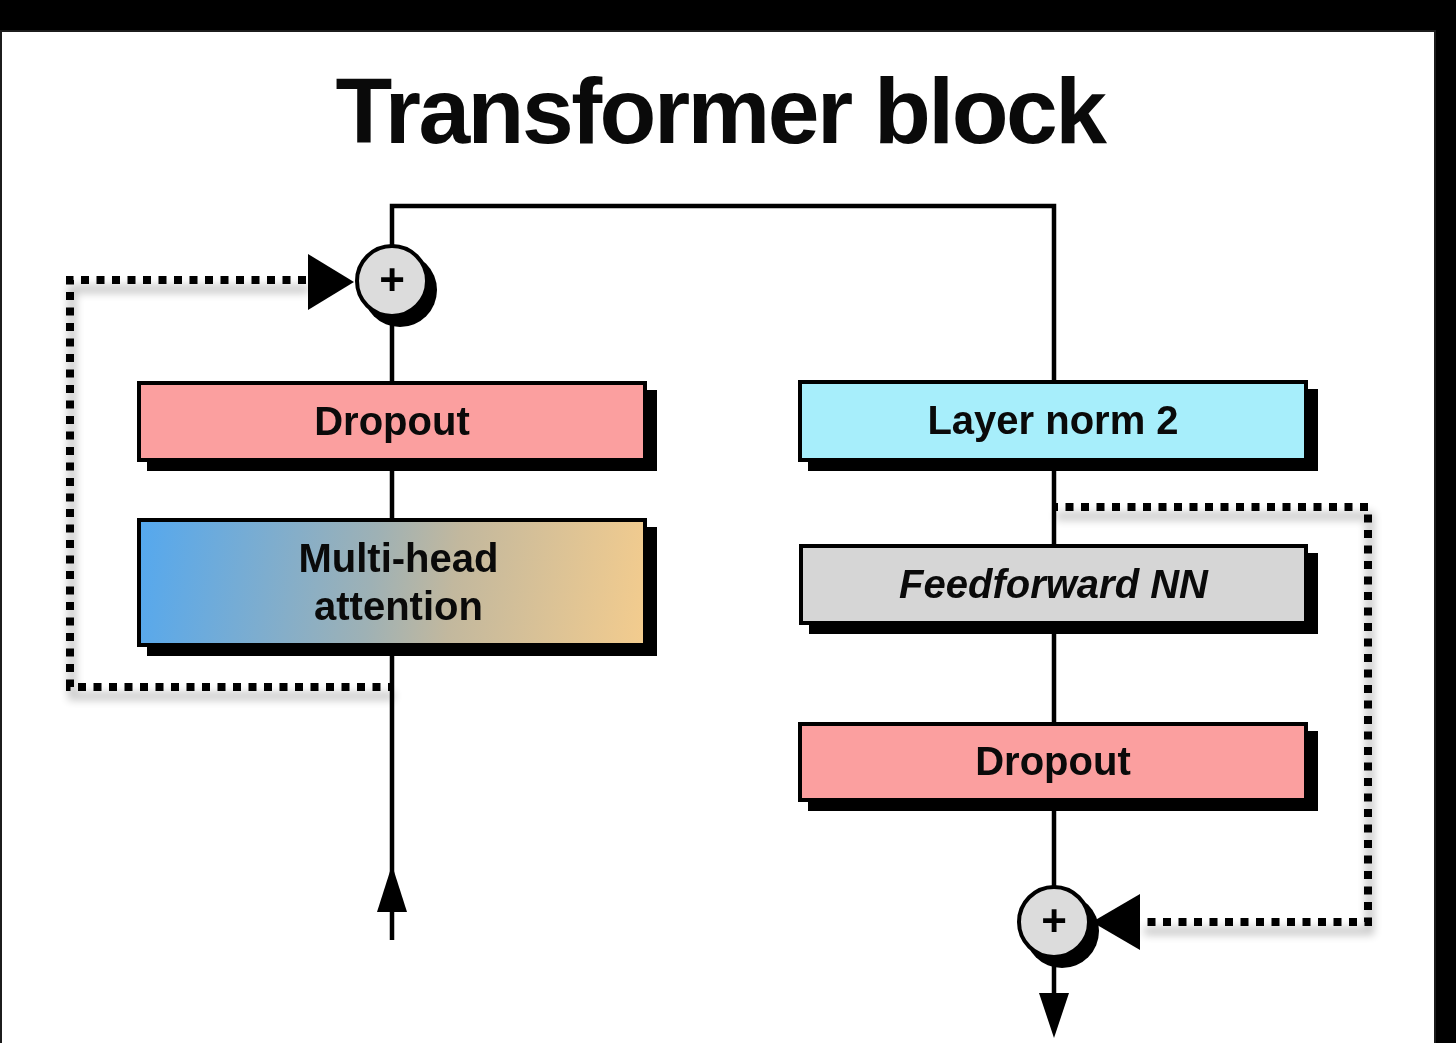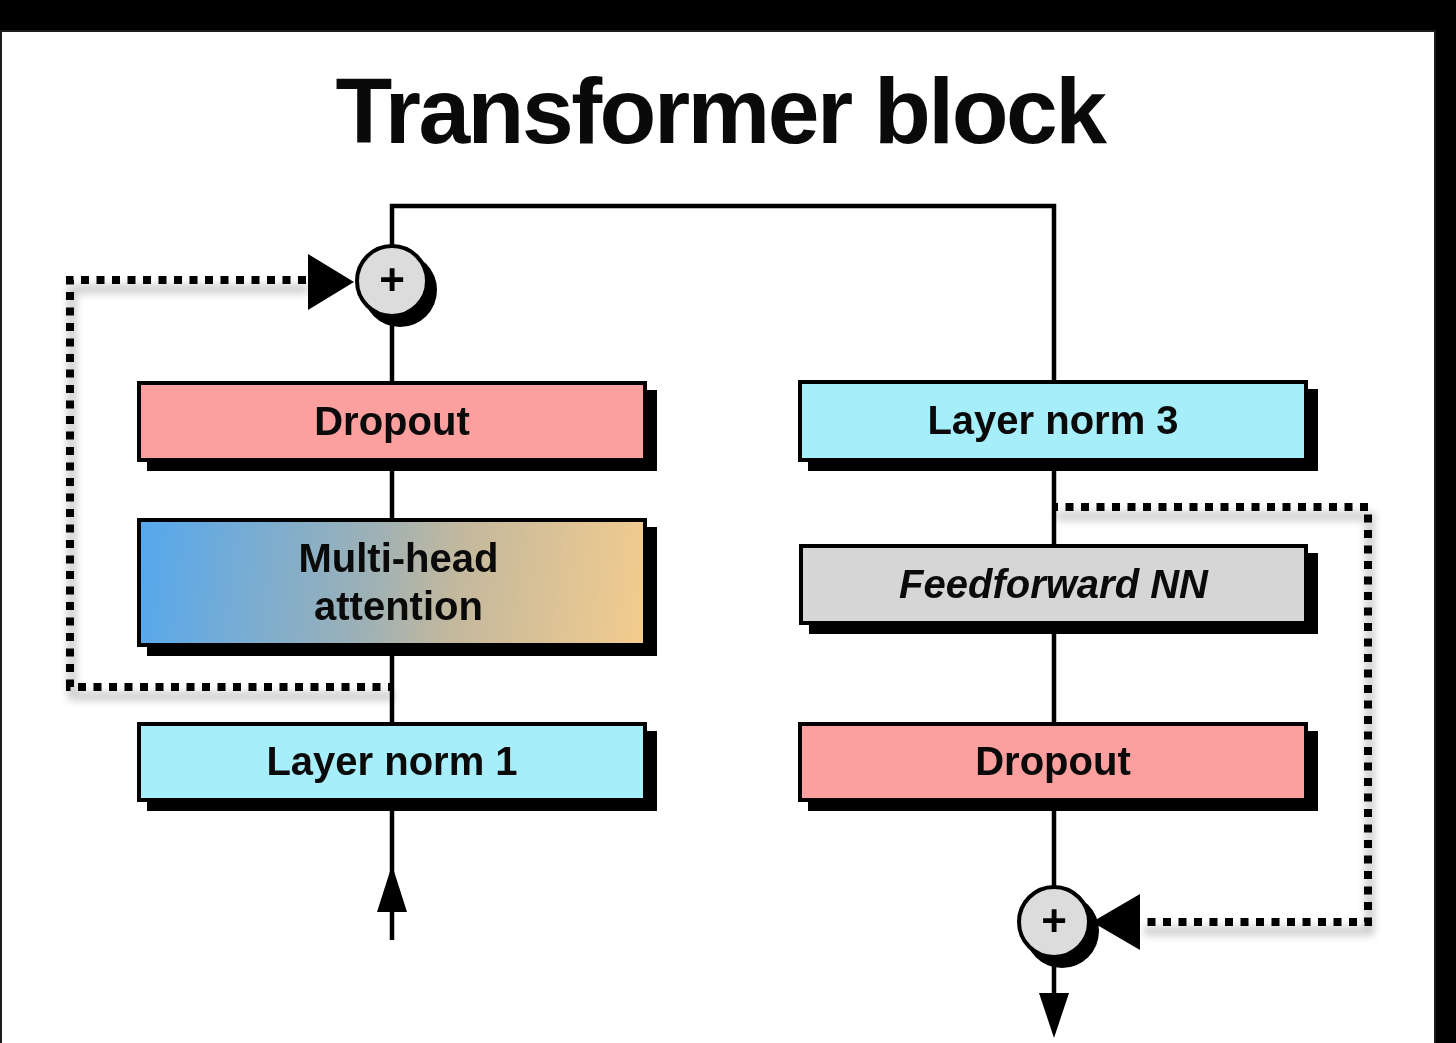--- a/index.html
+++ b/index.html
@@ -89,26 +89,23 @@
 
     <div class="block fill-pink" style="left:135px;top:349px;width:510px;height:81px;">
       <span class="block-label">Dropout</span>
     </div>
 
     <div class="block fill-attention" style="left:135px;top:486px;width:510px;height:129px;padding-left:13px;">
       <span class="block-label">Multi-head
 attention</span>
     </div>
 
-    <div class="block fill-cyan" style="left:135px;top:690px;width:510px;height:80px;">
-      <span class="block-label">Layer norm 1</span>
-    </div>
 
     <div class="block fill-cyan" style="left:796px;top:348px;width:510px;height:82px;">
-      <span class="block-label">Layer norm 3</span>
+      <span class="block-label">Layer norm 2</span>
     </div>
 
     <div class="block fill-gray" style="left:797px;top:512px;width:509px;height:81px;font-style:italic;">
       <span class="block-label">Feedforward NN</span>
     </div>
 
     <div class="block fill-pink" style="left:796px;top:690px;width:510px;height:80px;">
       <span class="block-label">Dropout</span>
     </div>
 

